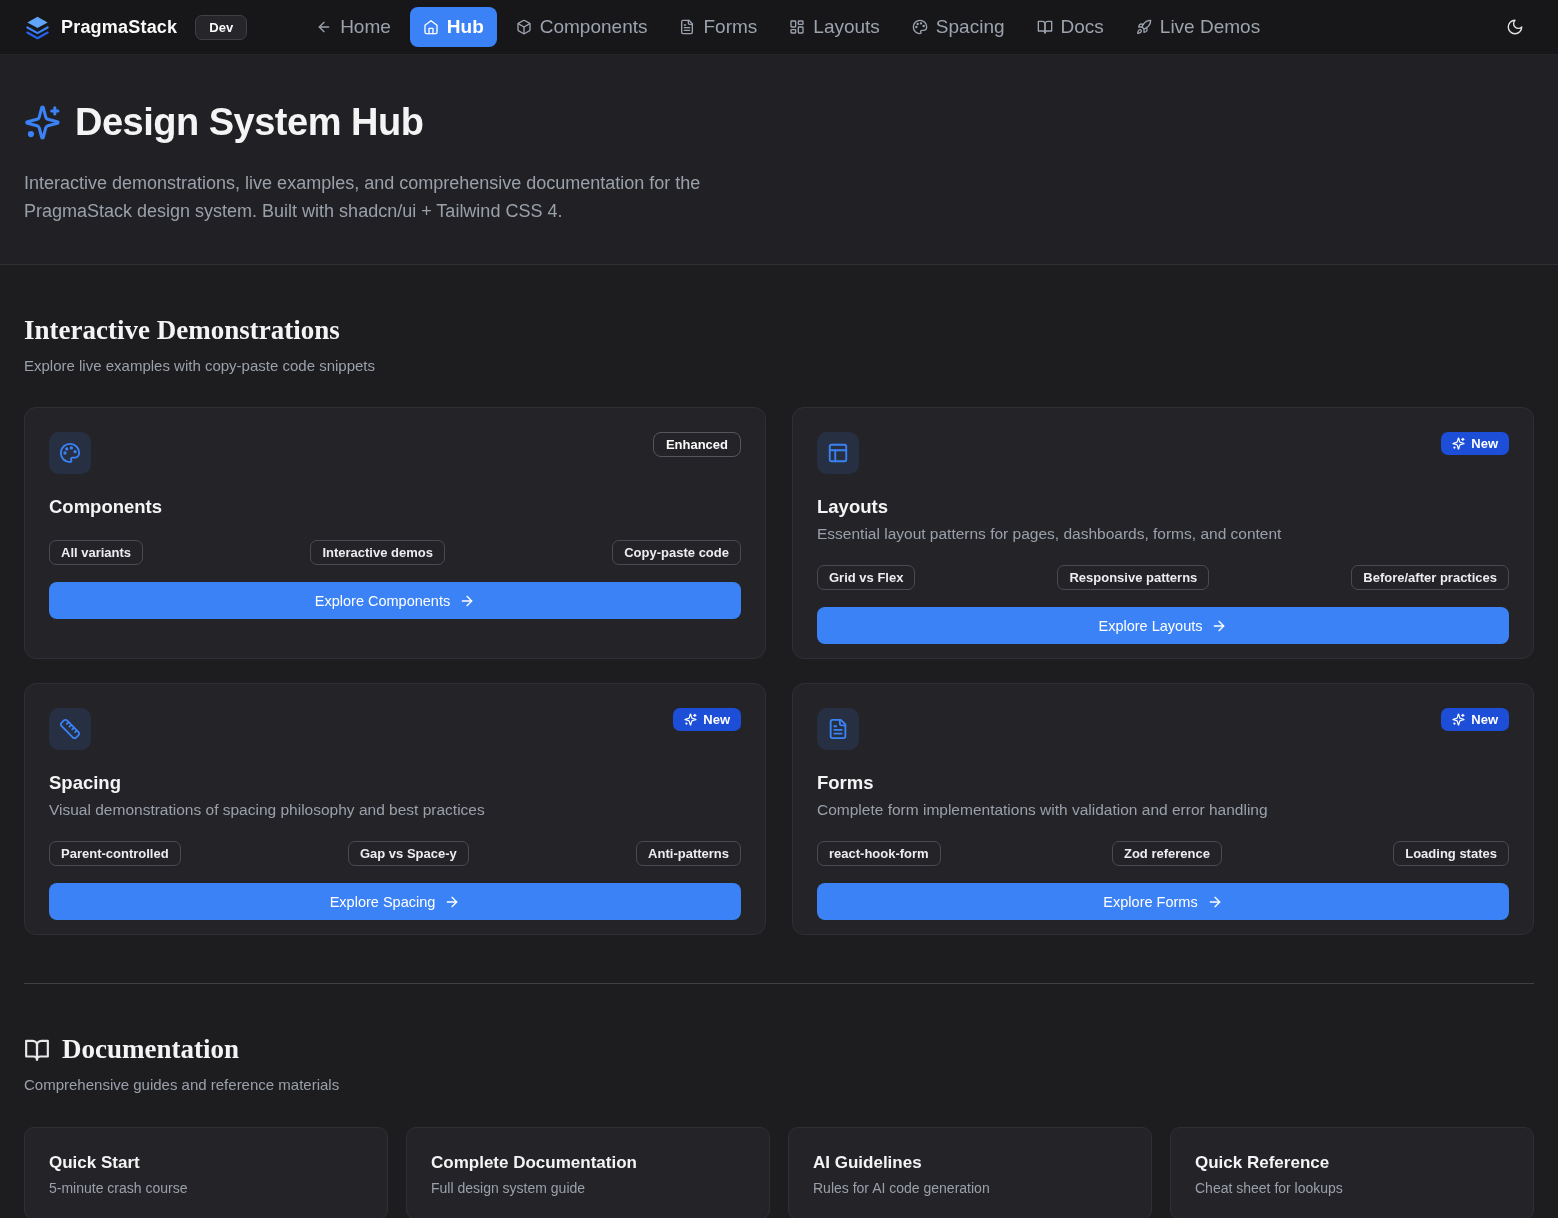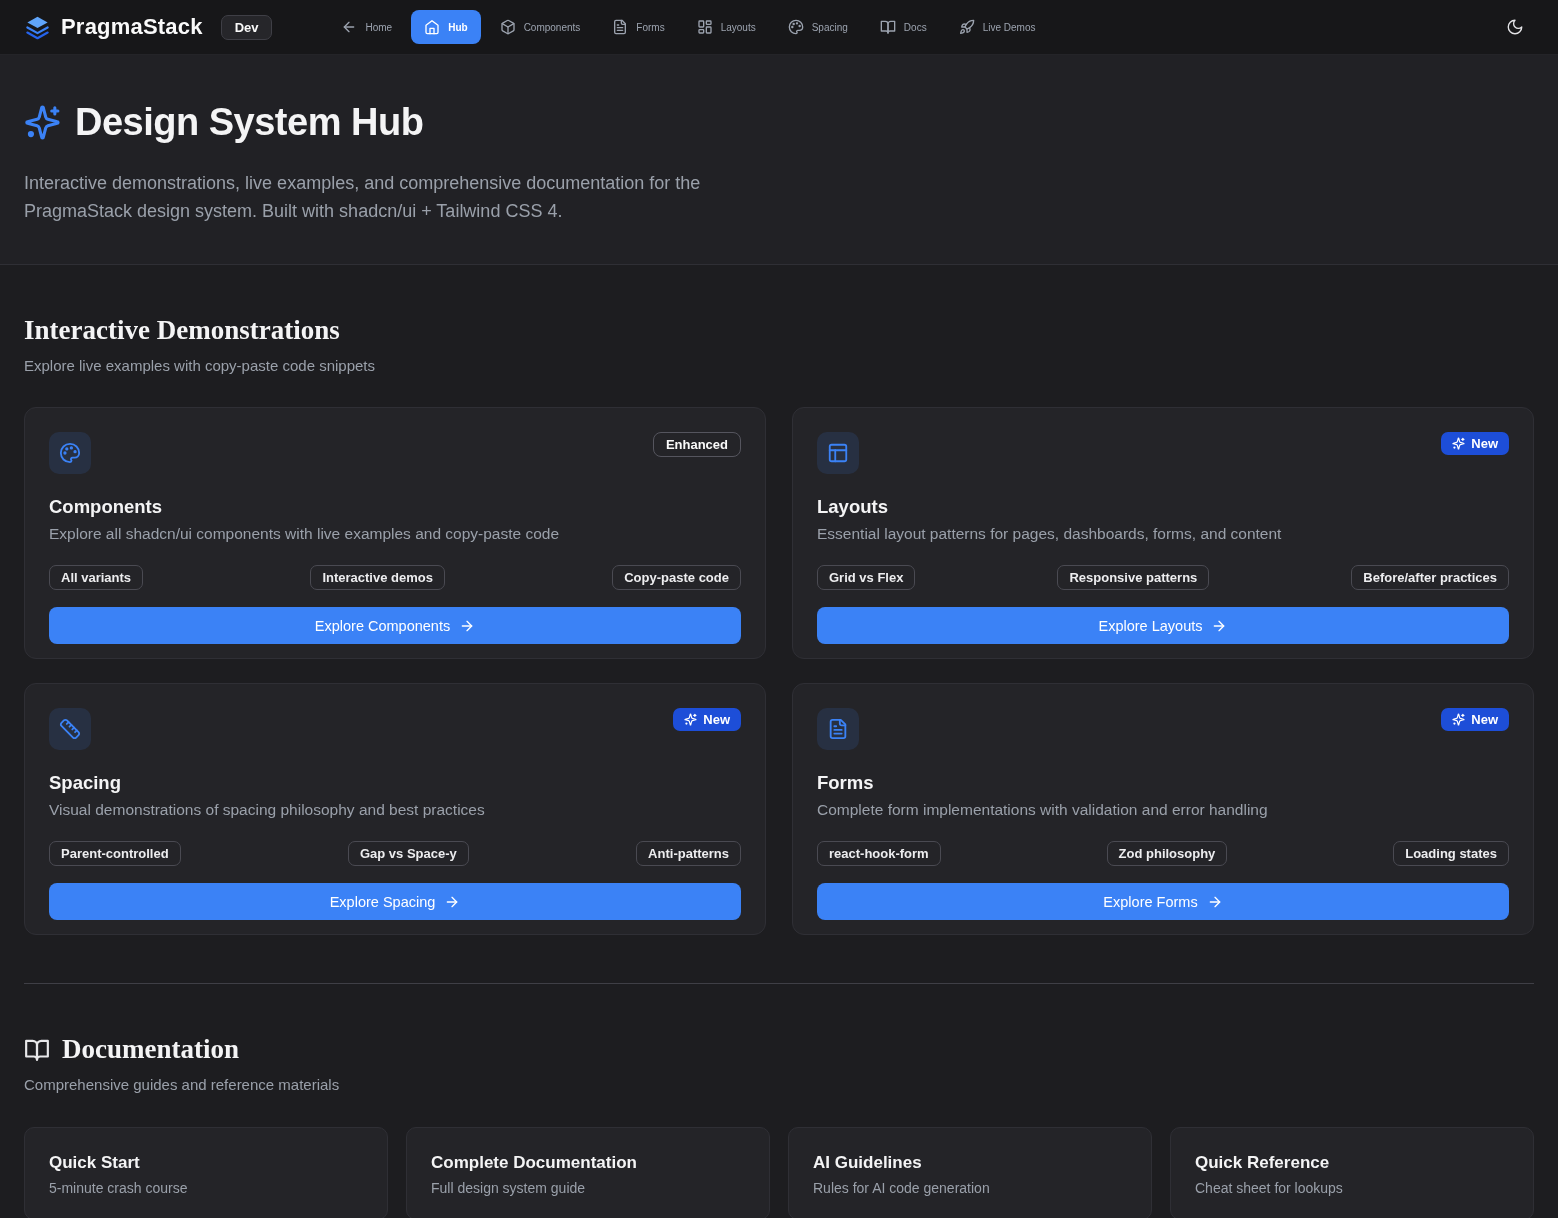--- a/index.html
+++ b/index.html
@@ -12,29 +12,29 @@
     overflow: hidden;
   }
   svg.icon { fill: none; stroke: currentColor; stroke-width: 2; stroke-linecap: round; stroke-linejoin: round; display: block; }
 
   
   .navbar {
     height: 55px; background: #171719; border-bottom: 1px solid #242428;
     display: flex; align-items: center; padding: 0 24px;
   }
   .brand { display: flex; align-items: center; gap: 10px; cursor: pointer; }
-  .brand-name { font-size: 22px; font-weight: 700; color: #fafafa; letter-spacing: .2px; }
+  .brand-name { font-size: 18px; font-weight: 700; color: #fafafa; letter-spacing: .2px; }
   .dev-badge {
     margin-left: 8px; font-size: 13px; font-weight: 700; color: #fafafa;
     border: 1px solid #3f3f46; background: #26262a; border-radius: 7px; padding: 4px 13px;
   }
   .nav-links { display: flex; align-items: center; gap: 6px; margin-left: 56px; }
   .nav-link {
     display: flex; align-items: center; gap: 8px; padding: 9px 13px; border-radius: 8px;
-    color: #9ca3af; font-size: 10px; text-decoration: none; cursor: pointer; white-space: nowrap;
+    color: #9ca3af; font-size: 19px; text-decoration: none; cursor: pointer; white-space: nowrap;
   }
   .nav-link .icon { width: 16px; height: 16px; }
   .nav-link.active { background: #3b82f6; color: #ffffff; font-weight: 600; }
   .theme-toggle {
     margin-left: auto; width: 38px; height: 38px; display: flex; align-items: center; justify-content: center;
     background: transparent; border: none; color: #e4e4e7; cursor: pointer; border-radius: 8px;
   }
   .theme-toggle .icon { width: 18px; height: 18px; stroke-width: 1.8; }
 
   
@@ -260,21 +260,20 @@
       <article class="demo-card">
         <div class="card-head">
           <div class="icon-tile">
               <svg class="icon">
                 <use href="#i-palette"></use>
               </svg>
             </div>
           <span class="badge-outline">Enhanced</span>
         </div>
         <h3>Components</h3>
-        <p class="desc">Explore all shadcn/ui components with live examples and copy-paste code</p>
         <div class="tags">
           <span class="tag">All variants</span>
           <span class="tag">Interactive demos</span>
           <span class="tag">Copy-paste code</span>
         </div>
         <button class="explore-btn">
           <span>Explore Components</span>
           <svg class="icon">
               <use href="#i-arrow-right"></use>
             </svg>
@@ -350,21 +349,21 @@
             <svg class="icon">
                 <use href="#i-sparkles"></use>
               </svg>
             <span>New</span>
           </span>
         </div>
         <h3>Forms</h3>
         <p class="desc">Complete form implementations with validation and error handling</p>
         <div class="tags">
           <span class="tag">react-hook-form</span>
-          <span class="tag">Zod philosophy</span>
+          <span class="tag">Zod reference</span>
           <span class="tag">Loading states</span>
         </div>
         <button class="explore-btn">
           <span>Explore Forms</span>
           <svg class="icon">
               <use href="#i-arrow-right"></use>
             </svg>
         </button>
       </article>
 

